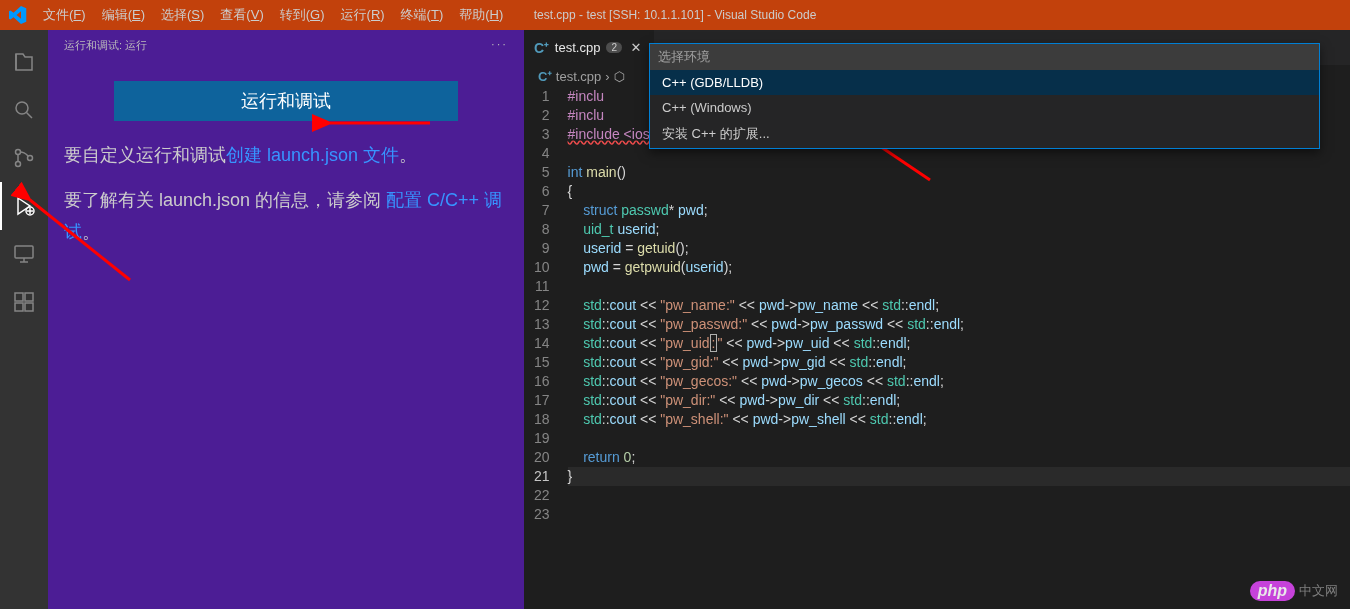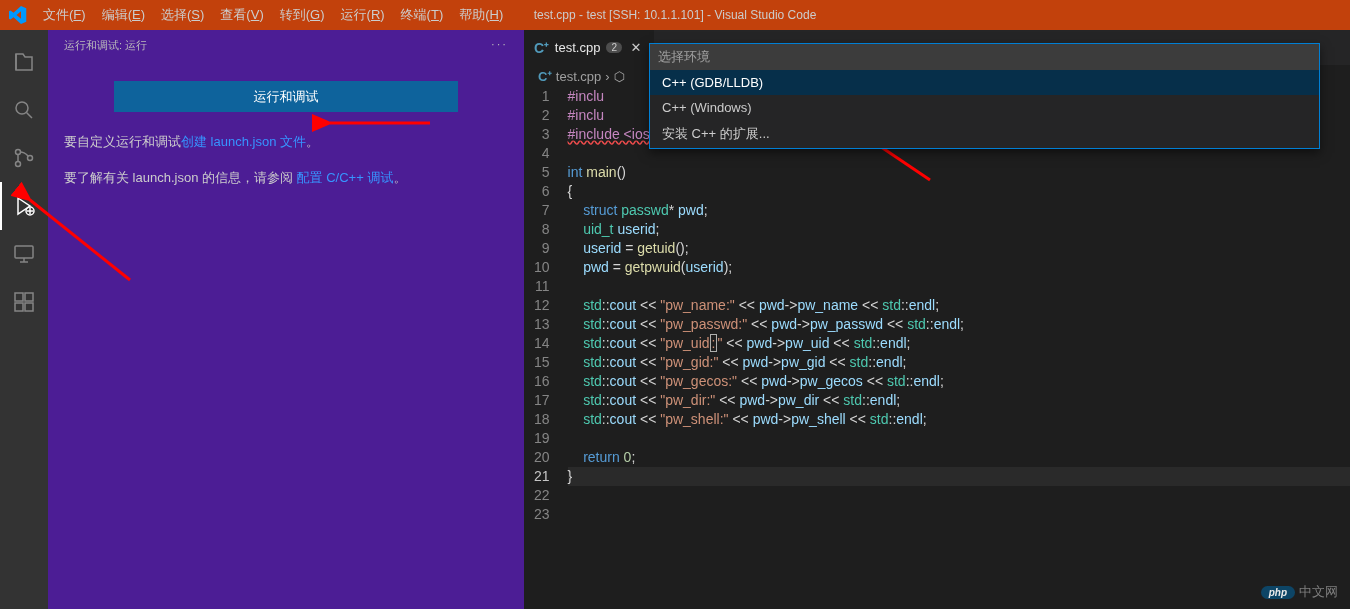--- a/index.html
+++ b/index.html
@@ -14,21 +14,21 @@
 
 .main { display: flex; height: 579px; }
 .activitybar { width: 48px; background: #333333; display: flex; flex-direction: column; align-items: center; padding-top: 8px; }
 .activity-item { width: 48px; height: 48px; display: flex; justify-content: center; align-items: center; color: #858585; cursor: pointer; }
 .activity-item.active { color: #ffffff; border-left: 2px solid #ffffff; }
 .activity-item svg { width: 24px; height: 24px; }
 
 .sidebar { width: 476px; background: #4c1d95; color: #cccccc; }
 .sidebar-header { display: flex; justify-content: space-between; padding: 8px 16px; font-size: 11px; color: #bbbbbb; }
 .sidebar-header .dots { cursor: pointer; letter-spacing: 2px; }
-.debug-pane { padding: 10px 16px; font-size: 13px; line-height: 1.8; }
+.debug-pane { padding: 10px 16px; font-size: 18px; line-height: 1.8; }
 .debug-btn { background: #0e639c; color: #fff; text-align: center; padding: 4px 0; margin: 10px 50px 18px 50px; cursor: pointer; }
 .link { color: #3794ff; cursor: pointer; }
 .para { margin-bottom: 12px; }
 
 .editor-area { flex: 1; background: #1e1e1e; position: relative; display: flex; flex-direction: column; }
 .tabs { height: 35px; background: #252526; display: flex; align-items: center; }
 .tab { height: 35px; display: flex; align-items: center; padding: 0 10px; background: #1e1e1e; color: #e8e8e8; gap: 6px; }
 .tab .cpp-ic { color: #519aba; font-weight: bold; font-size: 14px; }
 .tab .close { color: #cccccc; cursor: pointer; width: 16px; text-align: center; }
 .tab .mod { background:#4d4d4d; color:#ccc; border-radius:8px; font-size:10px; padding:0 5px; }
@@ -57,21 +57,21 @@
 .quickinput { position: absolute; top: 5px; left: 125px; right: 30px; background: #252526; border: 1px solid #007fd4; z-index: 10; box-shadow: 0 4px 10px rgba(0,0,0,0.5); margin-top: 8px; }
 .qi-input { background: #3c3c3c; color: #a0a0a0; padding: 4px 8px; margin: 0; font-size: 13px; border: none; outline: none; }
 .qi-list { }
 .qi-item { padding: 5px 12px; font-size: 13px; cursor: pointer; }
 .qi-item.sel { background: #062f4a; color: #ffffff; }
 .qi-item.pl { color: #cccccc; }
 
 .arrows { position: absolute; top: 0; left: 0; width: 1350px; height: 609px; pointer-events: none; }
 
 .watermark { position: absolute; right: 12px; bottom: 8px; display: flex; align-items: center; gap: 4px; opacity: 0.9; }
-.watermark .badge { background: #0c4a6e; color: #fff; font-weight: bold; font-style: italic; border-radius: 10px; padding: 1px 8px; font-size: 10px; }
+.watermark .badge { background: #d946ef; color: #fff; font-weight: bold; font-style: italic; border-radius: 10px; padding: 1px 8px; font-size: 16px; }
 .watermark .txt { color: #888; font-size: 13px; }
 </style>
 </head>
 <body>
 
 <div class="titlebar">
   <div class="vs-icon">
     <svg width="18" height="18" viewBox="0 0 24 24">
         <path fill="#0098ff" d="M23 3L16 0 6 9 2 6 0 7v10l2 1 4-3 10 9 7-3V3zM16 17l-6-5 6-5v10z"></path>
       </svg>

